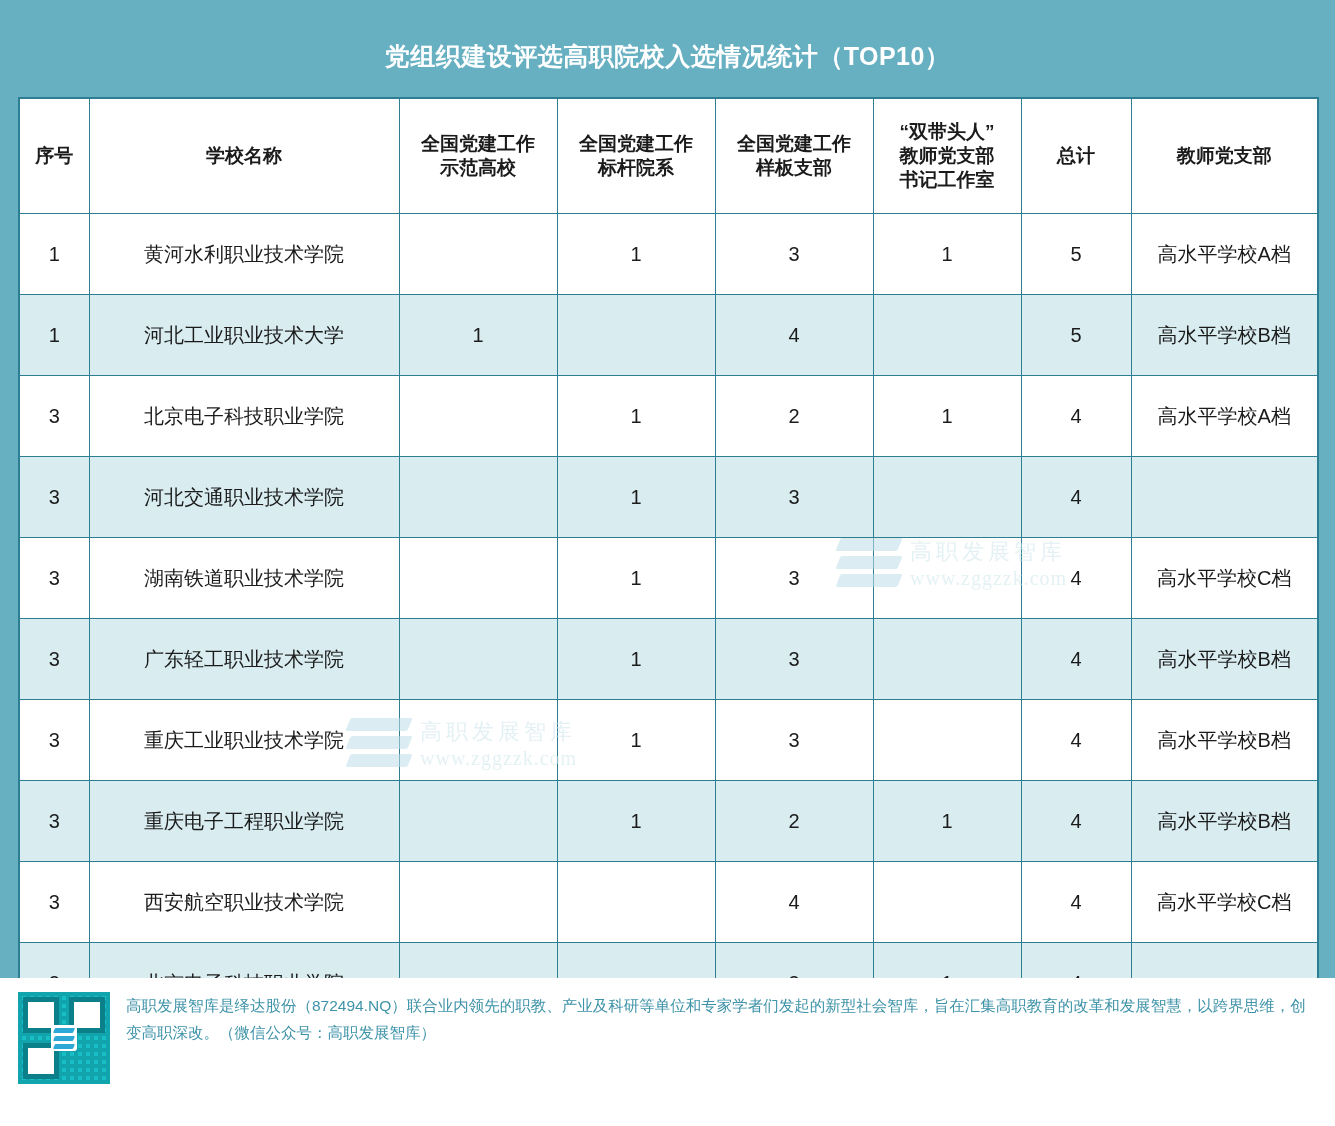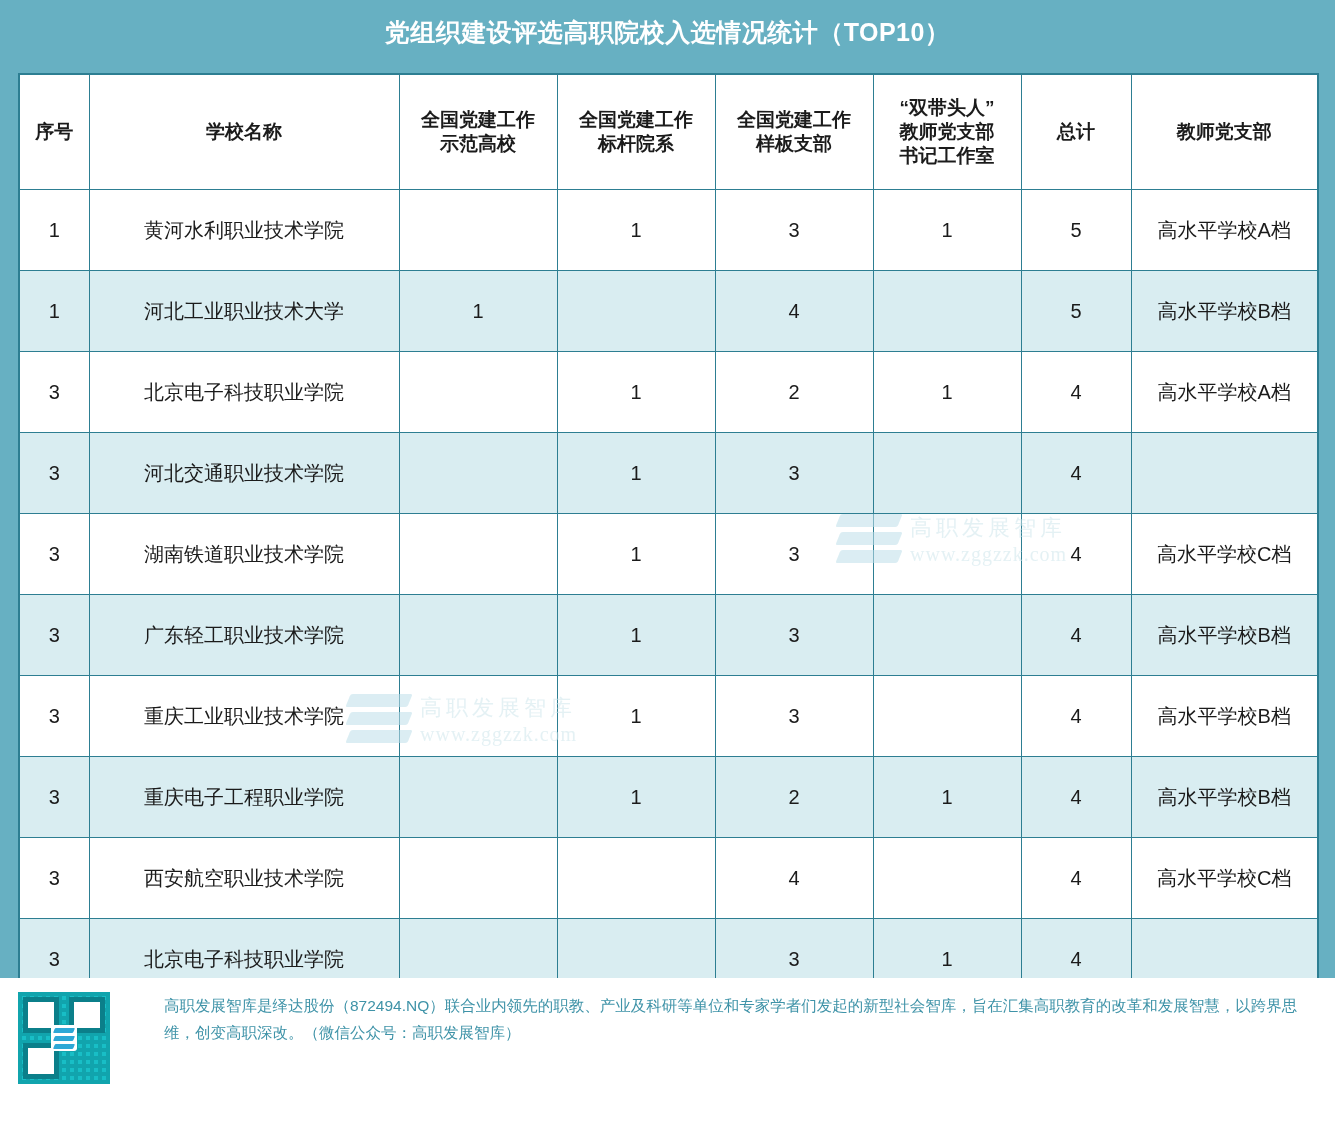--- a/index.html
+++ b/index.html
@@ -18,21 +18,21 @@
     width: 1335px;
     height: 1126px;
     background: linear-gradient(180deg, #67b0c2 0%, #67b0c2 100%);
     box-sizing: border-box;
   }
   .title {
     text-align: center;
     color: #ffffff;
     font-size: 25px;
     font-weight: bold;
-    padding-top: 16px;
+    padding-top: 40px;
     padding-bottom: 24px;
     letter-spacing: 0.5px;
   }
   .table-wrap {
     margin: 0 18px;
     position: relative;
   }
   table.main {
     width: 1299px;
     border-collapse: collapse;
@@ -119,21 +119,20 @@
     position: absolute;
     left: 0;
     right: 0;
     bottom: 0;
     height: 148px;
     background: #ffffff;
     display: flex;
     align-items: flex-start;
     padding: 14px 18px 0 18px;
     box-sizing: border-box;
-    gap: 38px;
   }
   .qr {
     width: 92px;
     height: 92px;
     margin-right: 16px;
     flex: 0 0 auto;
     background:
       linear-gradient(90deg, #18bec6 0 100%);
     position: relative;
     overflow: hidden;

